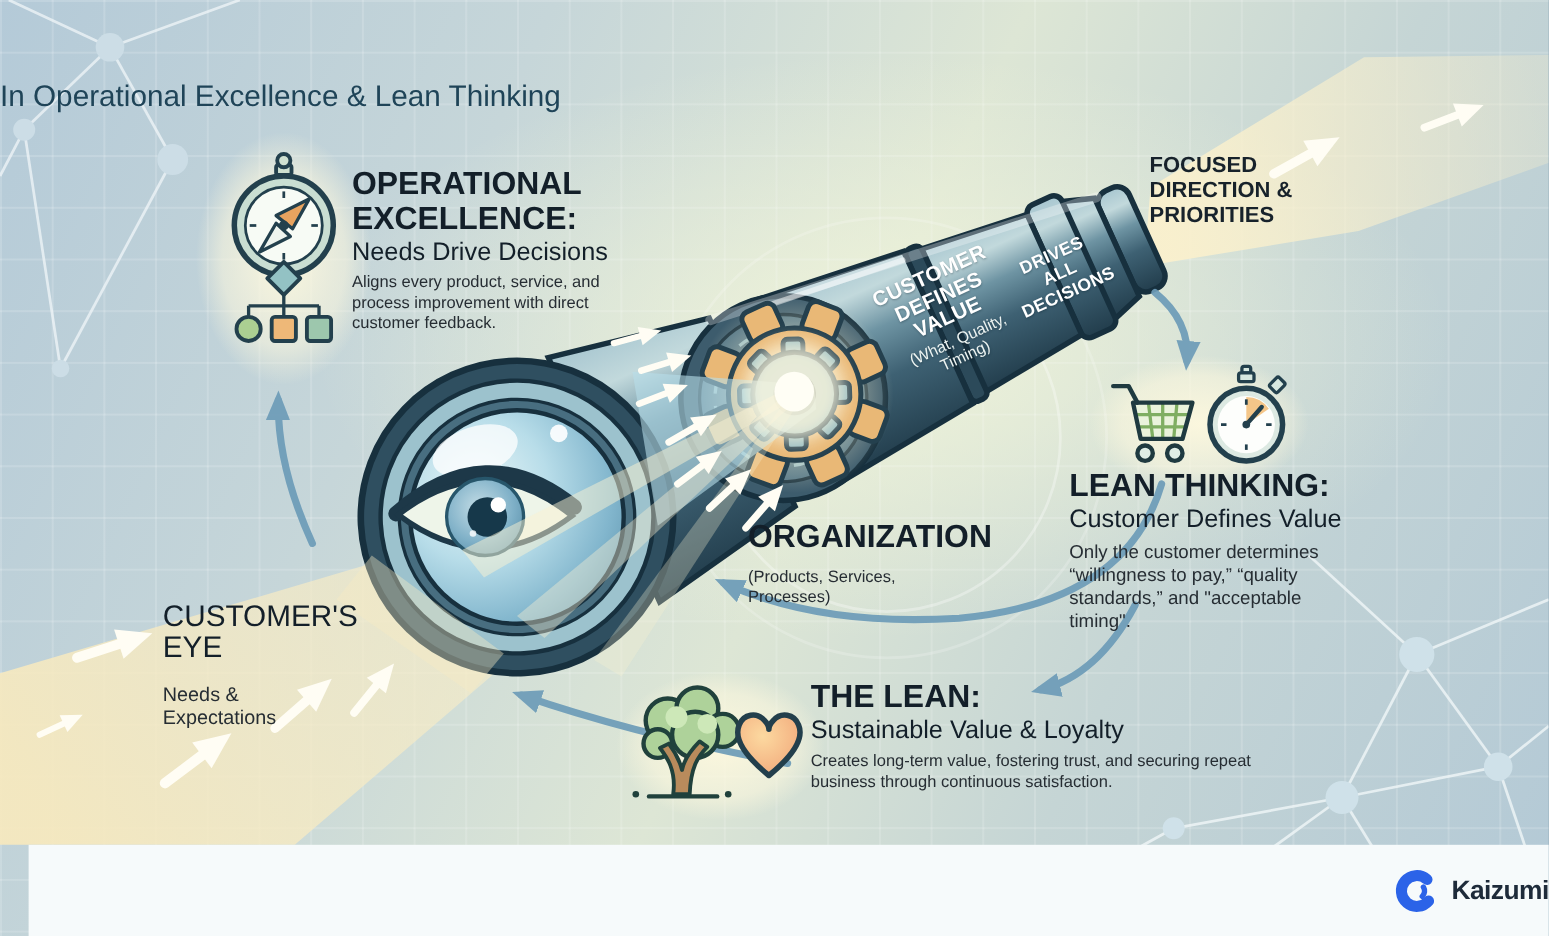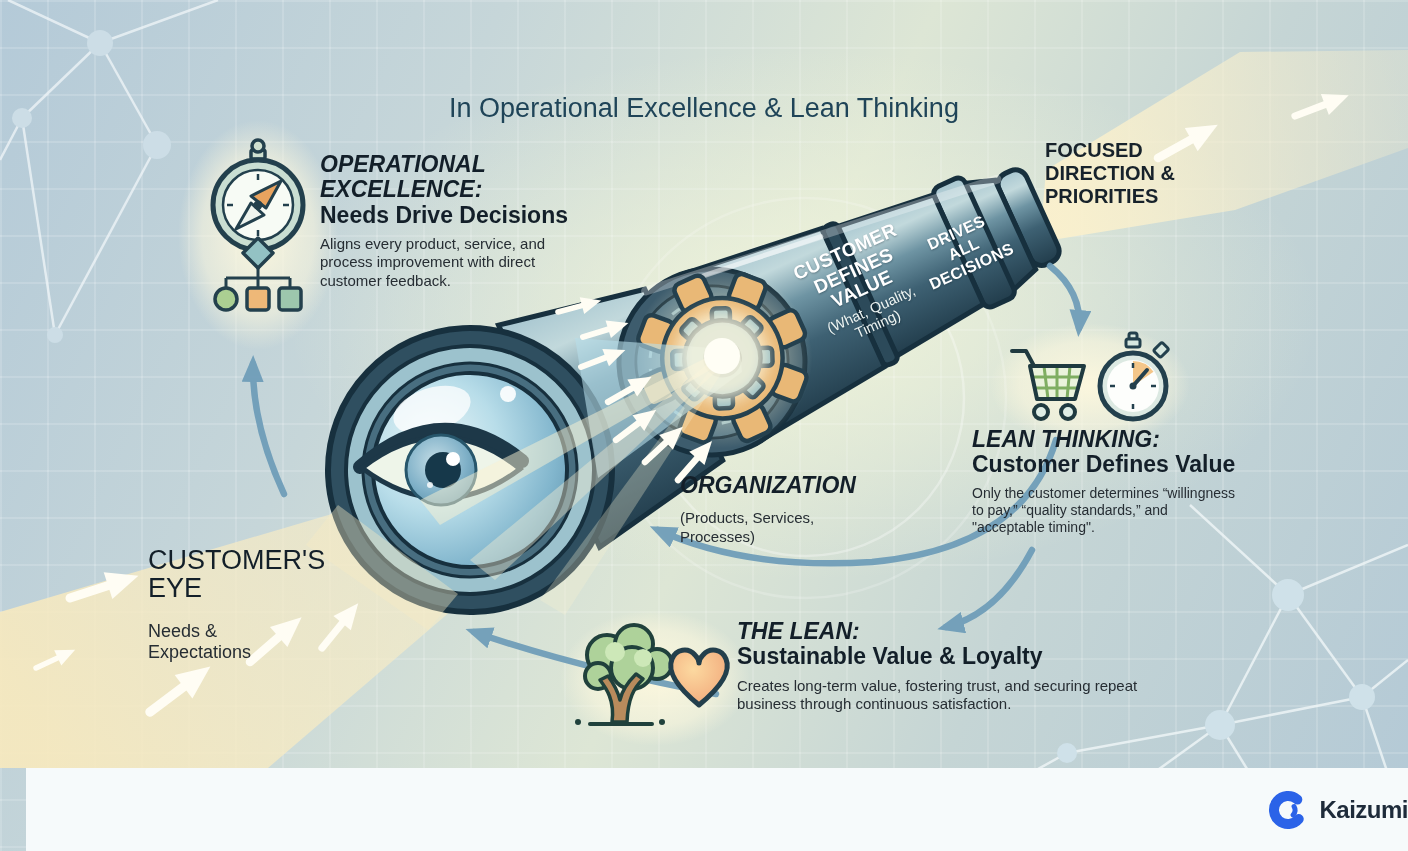--- a/index.html
+++ b/index.html
@@ -13,23 +13,23 @@
     background-image:
       linear-gradient(rgba(255,255,255,.20) 1.5px, transparent 1.5px),
       linear-gradient(90deg, rgba(255,255,255,.20) 1.5px, transparent 1.5px);
     background-size:47px 47px;opacity:.8;}
   .scene{position:absolute;left:0;top:0;}
   .txt{position:absolute;color:#1c2329;}
   .pre{white-space:pre-line;}
   .center{}
   .title{left:0;right:0;top:32px;text-align:center;font-size:45px;font-weight:700;
     color:#1b3a50;letter-spacing:-1px;}
-  .subtitle{left:0;right:0;top:93px;text-align:center;font-size:27px;color:#1f4458;}
-  .h1{font-size:23px;font-weight:700;line-height:1.1;color:#131f29;font-style:italic;}
-  .h2{font-size:23px;font-weight:700;line-height:1.1;color:#131f29;}
+  .subtitle{left:0;right:0;top:72px;font-size:27px;color:#1f4458;}
+  .h1{font-size:29px;font-weight:700;line-height:1.1;color:#131f29;}
+  .h2{font-size:23px;font-weight:400;line-height:1.1;color:#131f29;}
   .body{font-size:15px;line-height:1.24;color:#262d33;margin-top:7px;}
   .focused{font-size:20px;font-weight:700;line-height:1.14;color:#17222b;}
   .eyehead{font-size:27px;font-weight:400;line-height:1.05;color:#131f29;}
   .eyesub{font-size:18px;line-height:1.2;margin-top:18px;color:#262d33;}
   .rot{position:absolute;transform:translate(-50%,-50%) rotate(-24.5deg);
     text-align:center;color:#ffffff;}
   .tlab1{font-size:19px;font-weight:700;line-height:1.08;letter-spacing:.3px;
     text-shadow:0 1px 2px rgba(10,30,40,.35);}
   .tlab1s{font-size:14.5px;line-height:1.12;margin-top:3px;color:#ecf3f1;
     text-shadow:0 1px 2px rgba(10,30,40,.35);}
@@ -340,21 +340,21 @@
 
   <div class="txt center" style="left:680px;top:473px;width:240px">
     <div class="h1">ORGANIZATION</div>
     <div class="body pre" style="margin-top:11px">(Products, Services,
 Processes)</div>
   </div>
 
   <div class="txt center" style="left:972px;top:427px;width:270px">
     <div class="h1">LEAN THINKING:</div>
     <div class="h2">Customer Defines Value</div>
-    <div class="body" style="font-size:14px">Only the customer determines “willingness to pay,” “quality standards,” and "acceptable timing".</div>
+    <div class="body" style="font-size:17px">Only the customer determines “willingness to pay,” “quality standards,” and "acceptable timing".</div>
   </div>
 
   <div class="txt" style="left:737px;top:619px;width:440px">
     <div class="h1">THE LEAN:</div>
     <div class="h2">Sustainable Value &amp; Loyalty</div>
     <div class="body" style="width:430px">Creates long-term value, fostering trust, and securing repeat business through continuous satisfaction.</div>
   </div>
 
   <div class="rot" style="left:861px;top:287px">
     <div class="tlab1 pre">CUSTOMER

